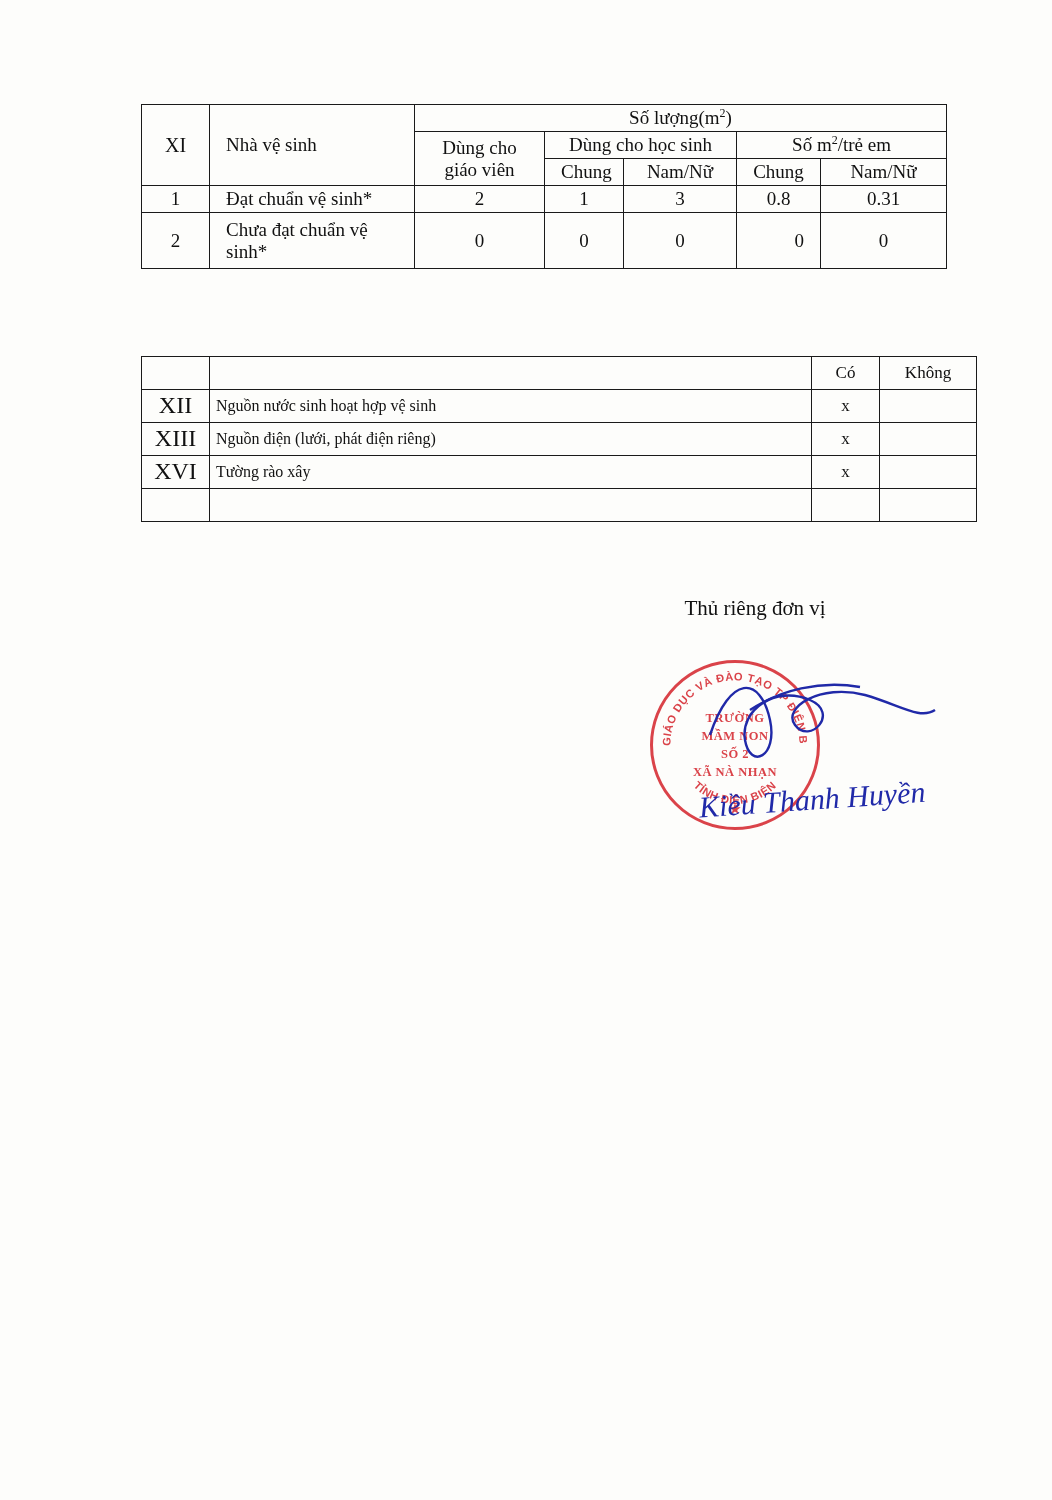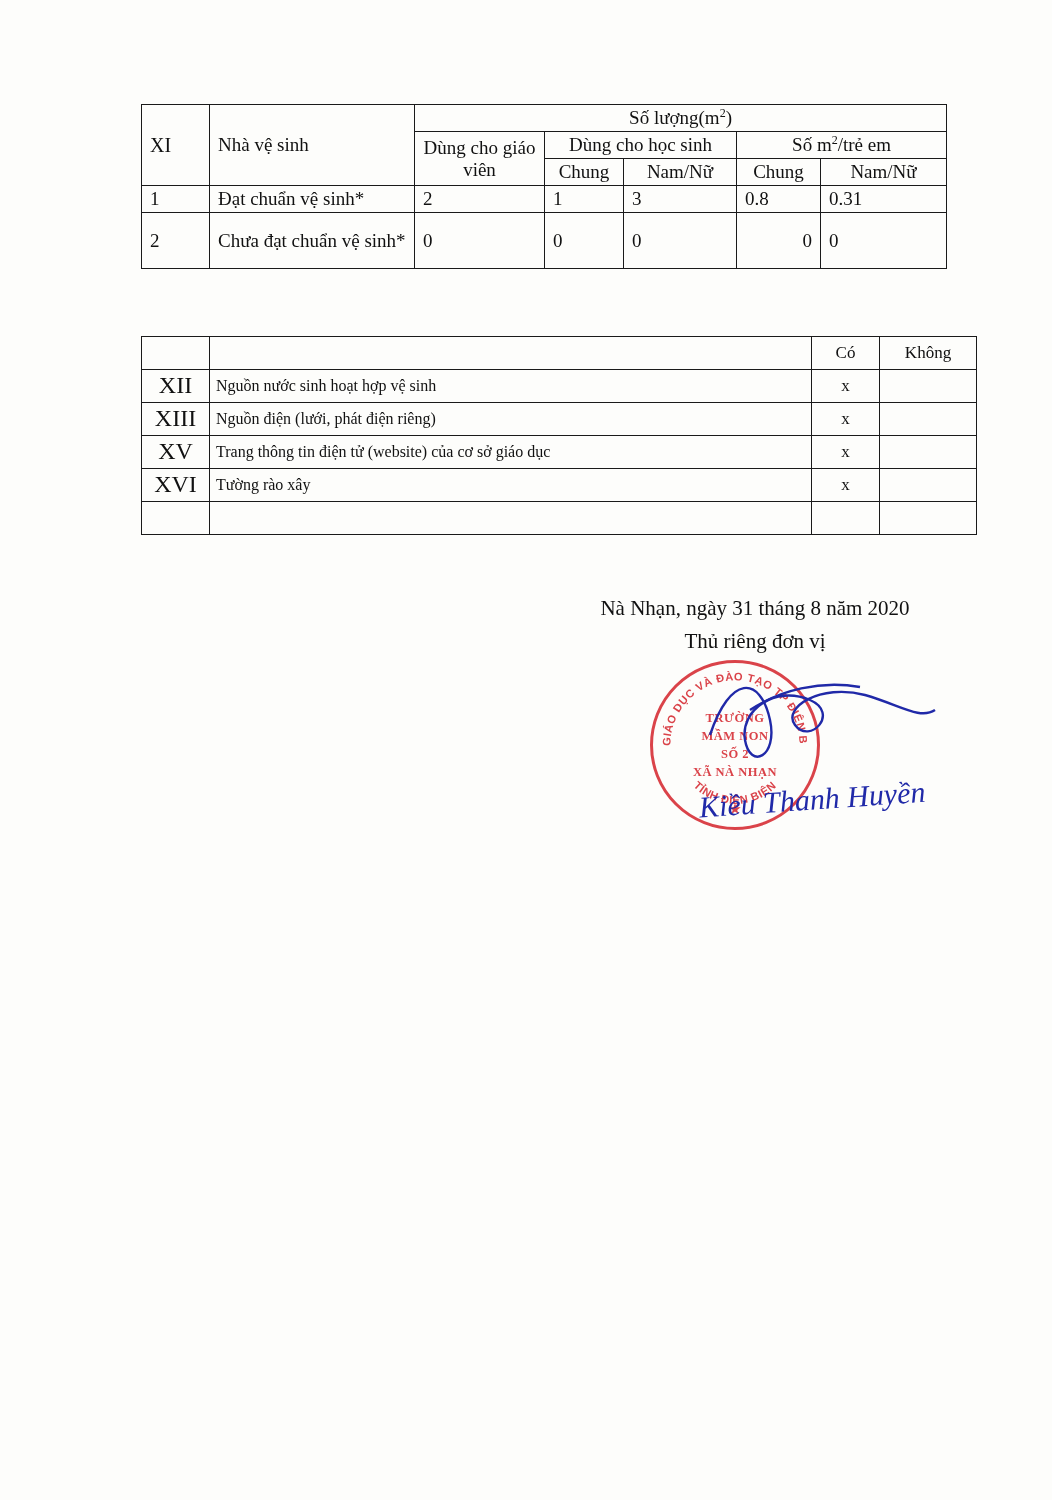--- a/index.html
+++ b/index.html
@@ -25,40 +25,40 @@
   
   .tbl {
     position: absolute;
     border-collapse: collapse;
     table-layout: fixed;
   }
   .tbl td, .tbl th {
     border: 1.3px solid #1a1a1a;
     font-weight: normal;
     font-size: 19px;
-    padding: 2px 8px;
+    padding: 2px 16px;
     vertical-align: middle;
     line-height: 1.15;
   }
-  .c { }
+  .c { text-align: center; }
   .l { text-align: left; margin-left: 40px; }
 
   #table-toilets {
     left: 141px;
     top: 104px;
     width: 805px;
   }
   #table-toilets .rom { font-size: 20px; }
   #table-toilets .hdr { text-align: center; }
   .sup { font-size: 12px; vertical-align: super; }
 
   
   #table-yesno {
     left: 141px;
-    top: 336px;
+    top: 356px;
     width: 805px;
   }
   #table-yesno td {
     font-size: 16px;
     height: 30px;
     padding: 1px 6px;
   }
   #table-yesno .rom {
     text-align: center;
     font-size: 24px;
@@ -234,42 +234,35 @@
         <td class="mark">x</td>
         <td class="mark"></td>
       </tr>
       <tr>
         <td class="rom">XIII</td>
         <td class="l">Nguồn điện (lưới, phát điện riêng)</td>
         <td class="mark">x</td>
         <td class="mark"></td>
       </tr>
       <tr>
-        <td class="rom">XV</td>
-        <td class="l">Trang thông tin điện tử (website) của cơ sở giáo dục</td>
-        <td class="mark">x</td>
-        <td class="mark"></td>
-      </tr>
-      <tr>
         <td class="rom">XVI</td>
         <td class="l">Tường rào xây</td>
         <td class="mark">x</td>
         <td class="mark"></td>
       </tr>
       <tr>
         <td class="rom">&nbsp;</td>
         <td class="l">&nbsp;</td>
         <td class="mark">&nbsp;</td>
         <td class="mark">&nbsp;</td>
       </tr>
     </tbody>
   </table>
 
   <div class="sign-block">
-    <div>Nà Nhạn, ngày 31 tháng 8 năm 2020</div>
     <div>Thủ riêng đơn vị</div>
   </div>
 
   <div class="stamp">
     <svg class="stamp-arc" viewBox="0 0 170 170">
       <defs>
         <path id="arcTop" d="M 18,85 A 67,67 0 0 1 152,85"></path>
         <path id="arcBot" d="M 24,85 A 61,61 0 0 0 146,85"></path>
       </defs>
       <text><textPath href="#arcTop" startOffset="50%" text-anchor="middle">PHÒNG GIÁO DỤC VÀ ĐÀO TẠO TP ĐIỆN BIÊN PHỦ</textPath></text>

